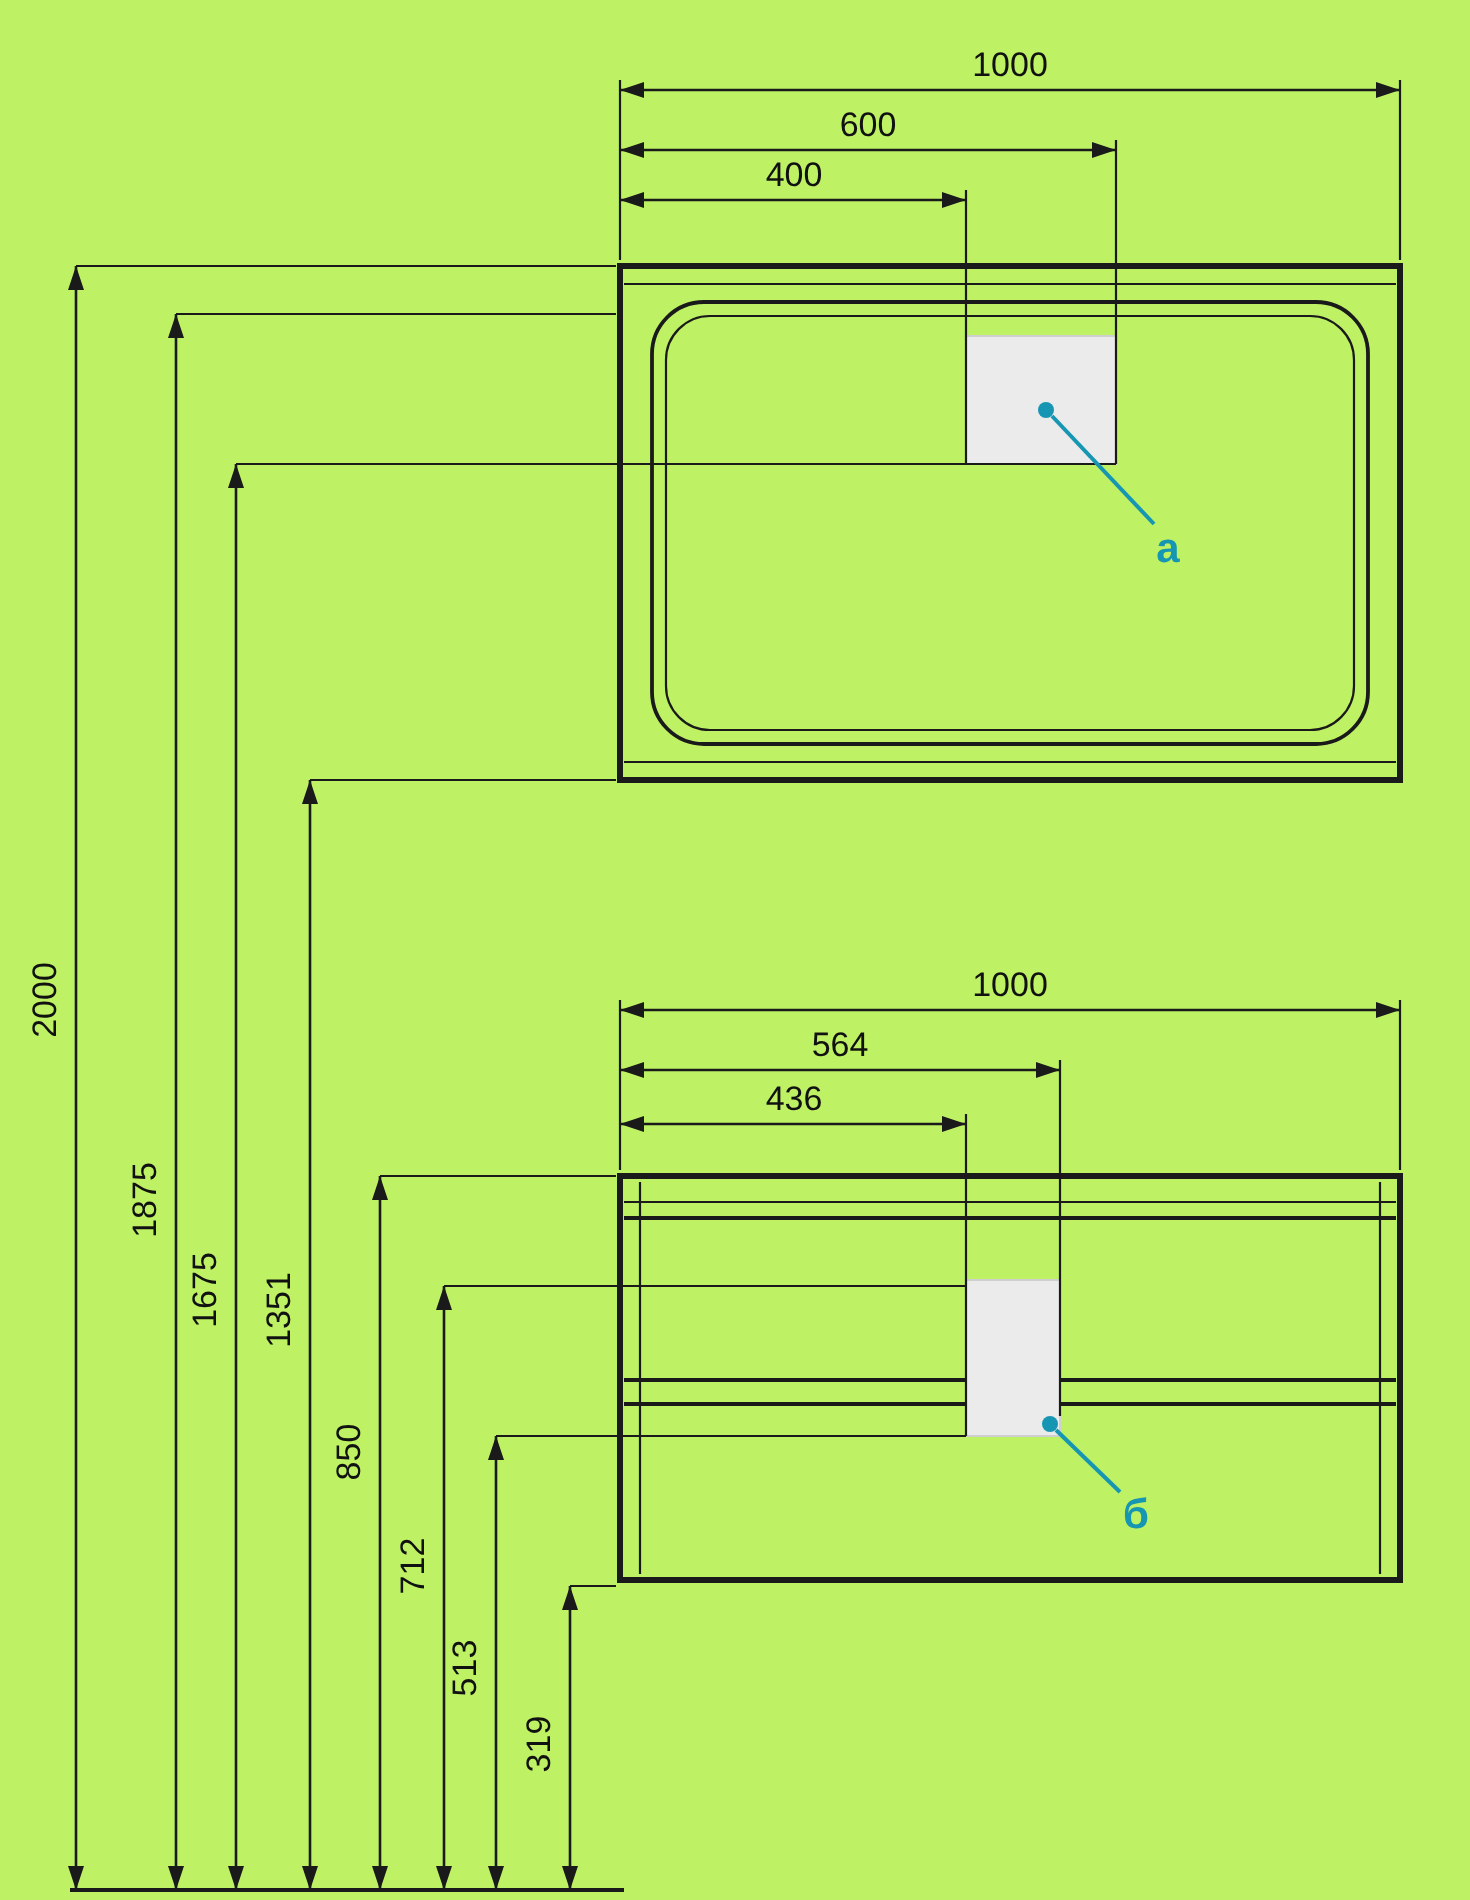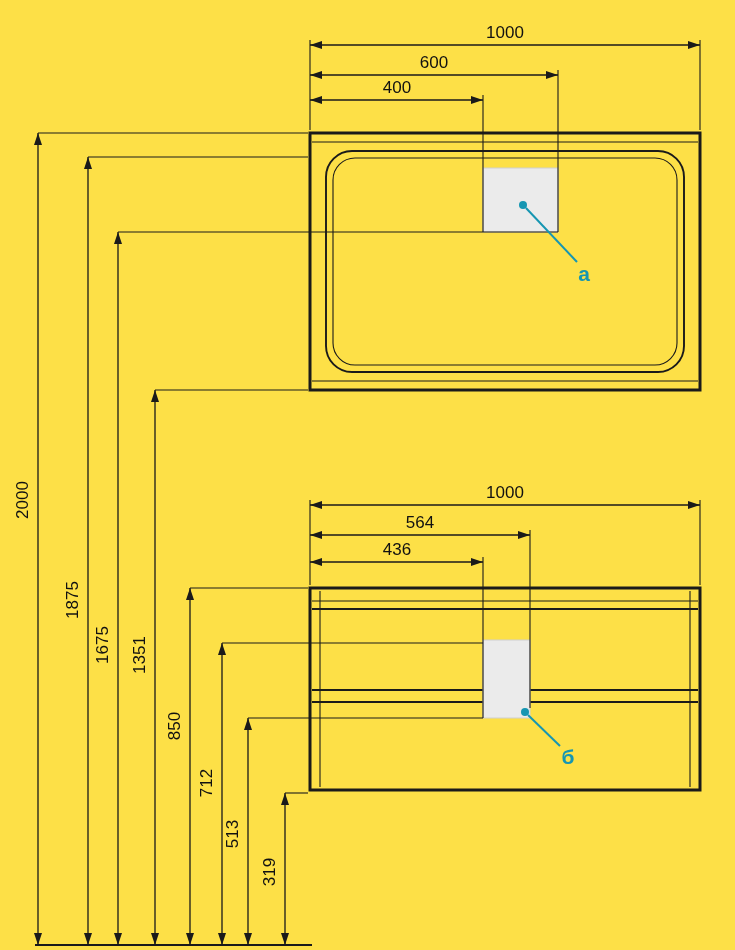--- a/index.html
+++ b/index.html
@@ -1,17 +1,17 @@
 <!DOCTYPE html>
 <html><head>
 <meta charset="utf-8">
 <style>
   html,body{margin:0;padding:0;background:#ffffff;}
   .frame{
-    width:735px;height:950px;background:#fde047;position:relative;overflow:hidden;
+    width:735px;height:950px;background:#bef264;position:relative;overflow:hidden;
     font-family:"Liberation Sans","DejaVu Sans",sans-serif;
   }
   svg{display:block;}
   .ln{stroke:#1a1a1a;stroke-width:1.3;fill:none;}
   .thin{stroke-width:1.1;}
   .med{stroke-width:1.9;}
   .thick{stroke-width:3;}
   .dim{stroke:#1a1a1a;stroke-width:1.3;fill:none;}
   .dimtext{font-size:17px;fill:#111111;}
   .shade{fill:#ebebeb;stroke:#cfcfcf;stroke-width:1;}

